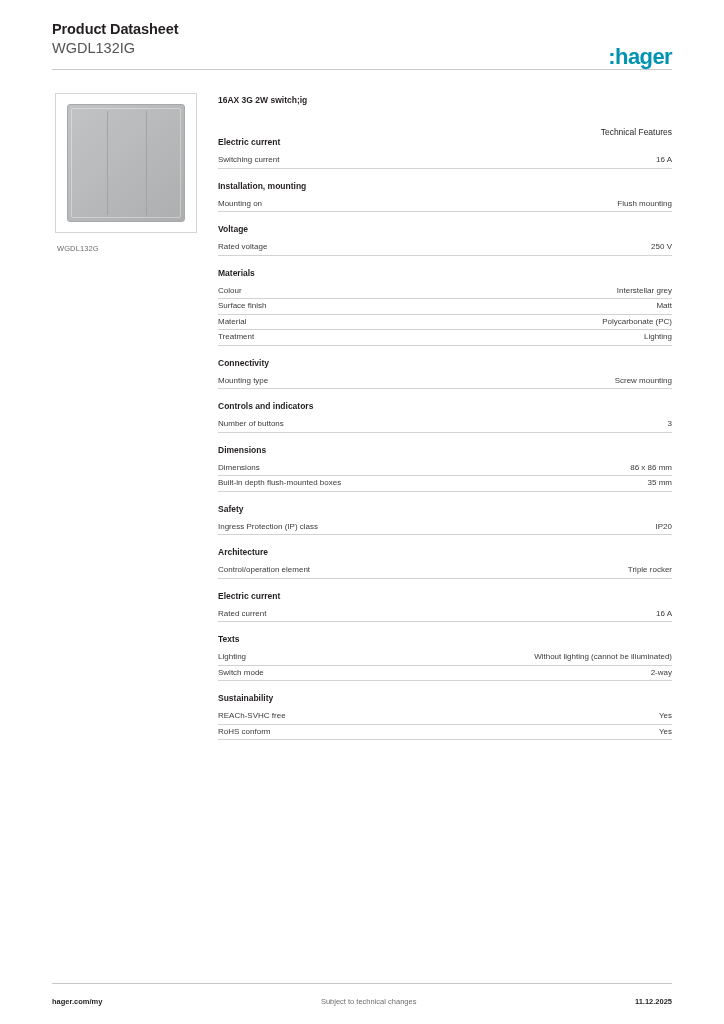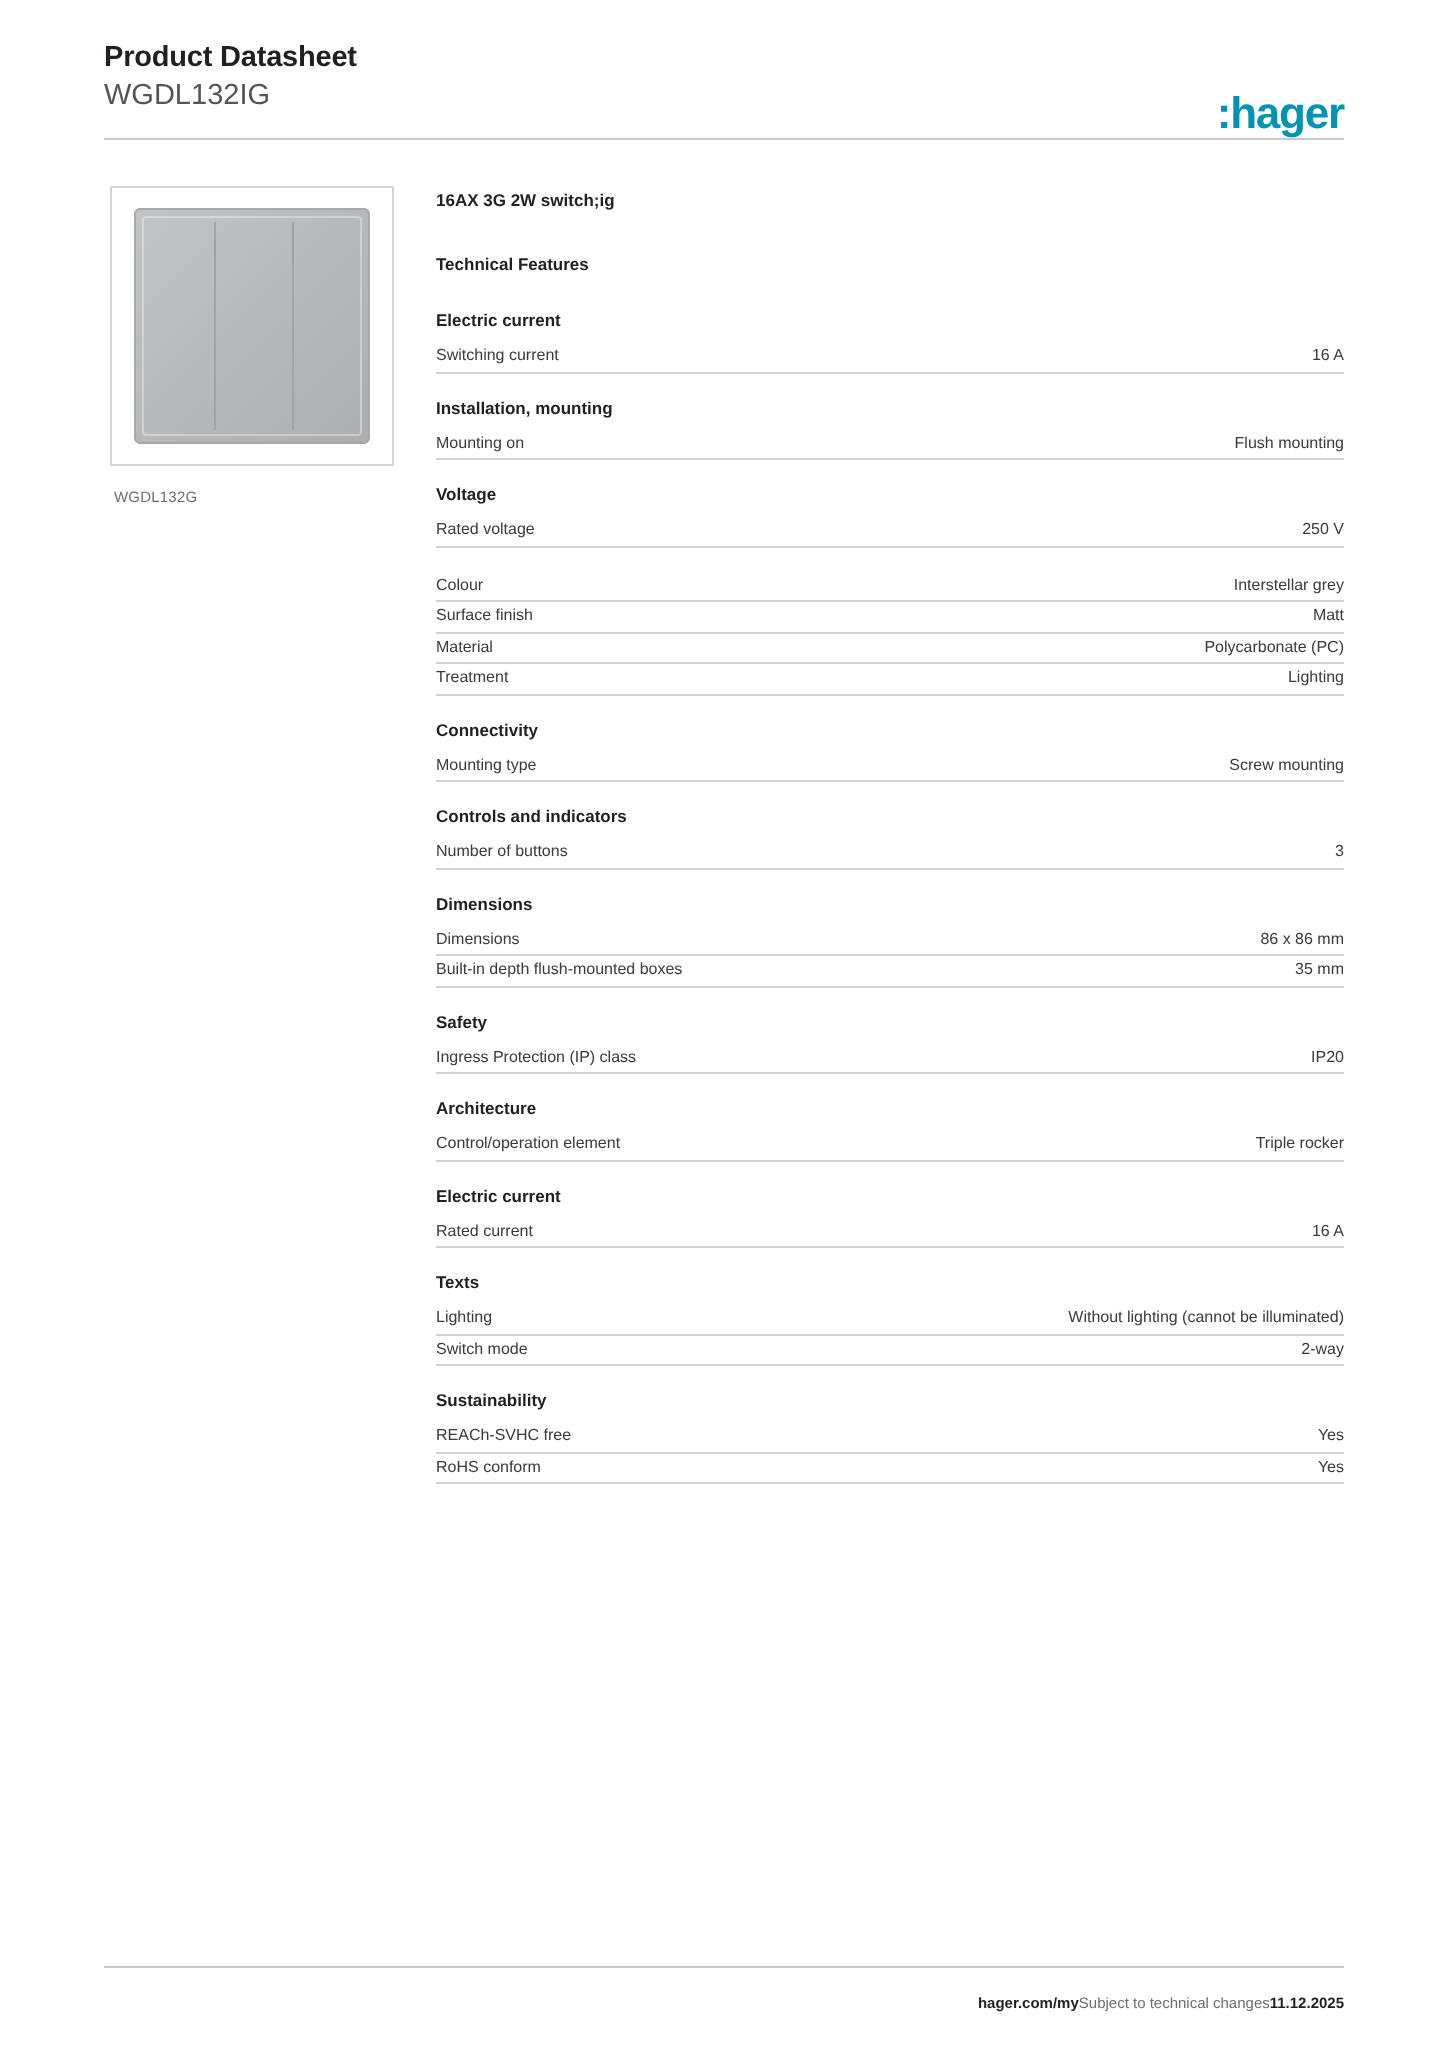--- a/index.html
+++ b/index.html
@@ -124,23 +124,23 @@
     margin-bottom: 22px;
   }
   .section-title {
     font-size: 8.5px;
     font-weight: bold;
     color: #231f20;
     margin-bottom: 6px;
   }
   .tech-features {
     font-size: 8.5px;
-    font-weight: bold;
-    color: #231f20;
-    margin-bottom: 18px;
+    font-weight: normal;
+    color: #231f20;
+    text-align: right;
   }
   .group {
     margin-bottom: 12px;
   }
   .row {
     display: flex;
     justify-content: space-between;
     align-items: baseline;
     font-size: 8px;
     color: #3a3a3c;
@@ -166,21 +166,21 @@
     width: 620px;
     height: 1px;
     background: #c9c9c9;
   }
   .footer {
     position: absolute;
     left: 52px;
     top: 997px;
     width: 620px;
     display: flex;
-    justify-content: flex-end;
+    justify-content: space-between;
     font-size: 7.5px;
     color: #6d6e70;
   }
   .footer .center { color: #6d6e70; }
   .footer .right { color: #231f20; font-weight: bold; }
   .footer .left { color: #231f20; font-weight: bold; }
 </style>
 </head>
 <body>
 
@@ -223,20 +223,21 @@
           </div>
         </div>
         <div class="group">
           <div class="section-title">Voltage</div>
           <div class="row">
             <div class="label">Rated voltage</div>
             <div class="value">250 V</div>
           </div>
         </div>
         <div class="group">
+          <div class="section-title">Materials</div>
           <div class="row">
             <div class="label">Colour</div>
             <div class="value">Interstellar grey</div>
           </div>
           <div class="row">
             <div class="label">Surface finish</div>
             <div class="value">Matt</div>
           </div>
           <div class="row">
             <div class="label">Material</div>

